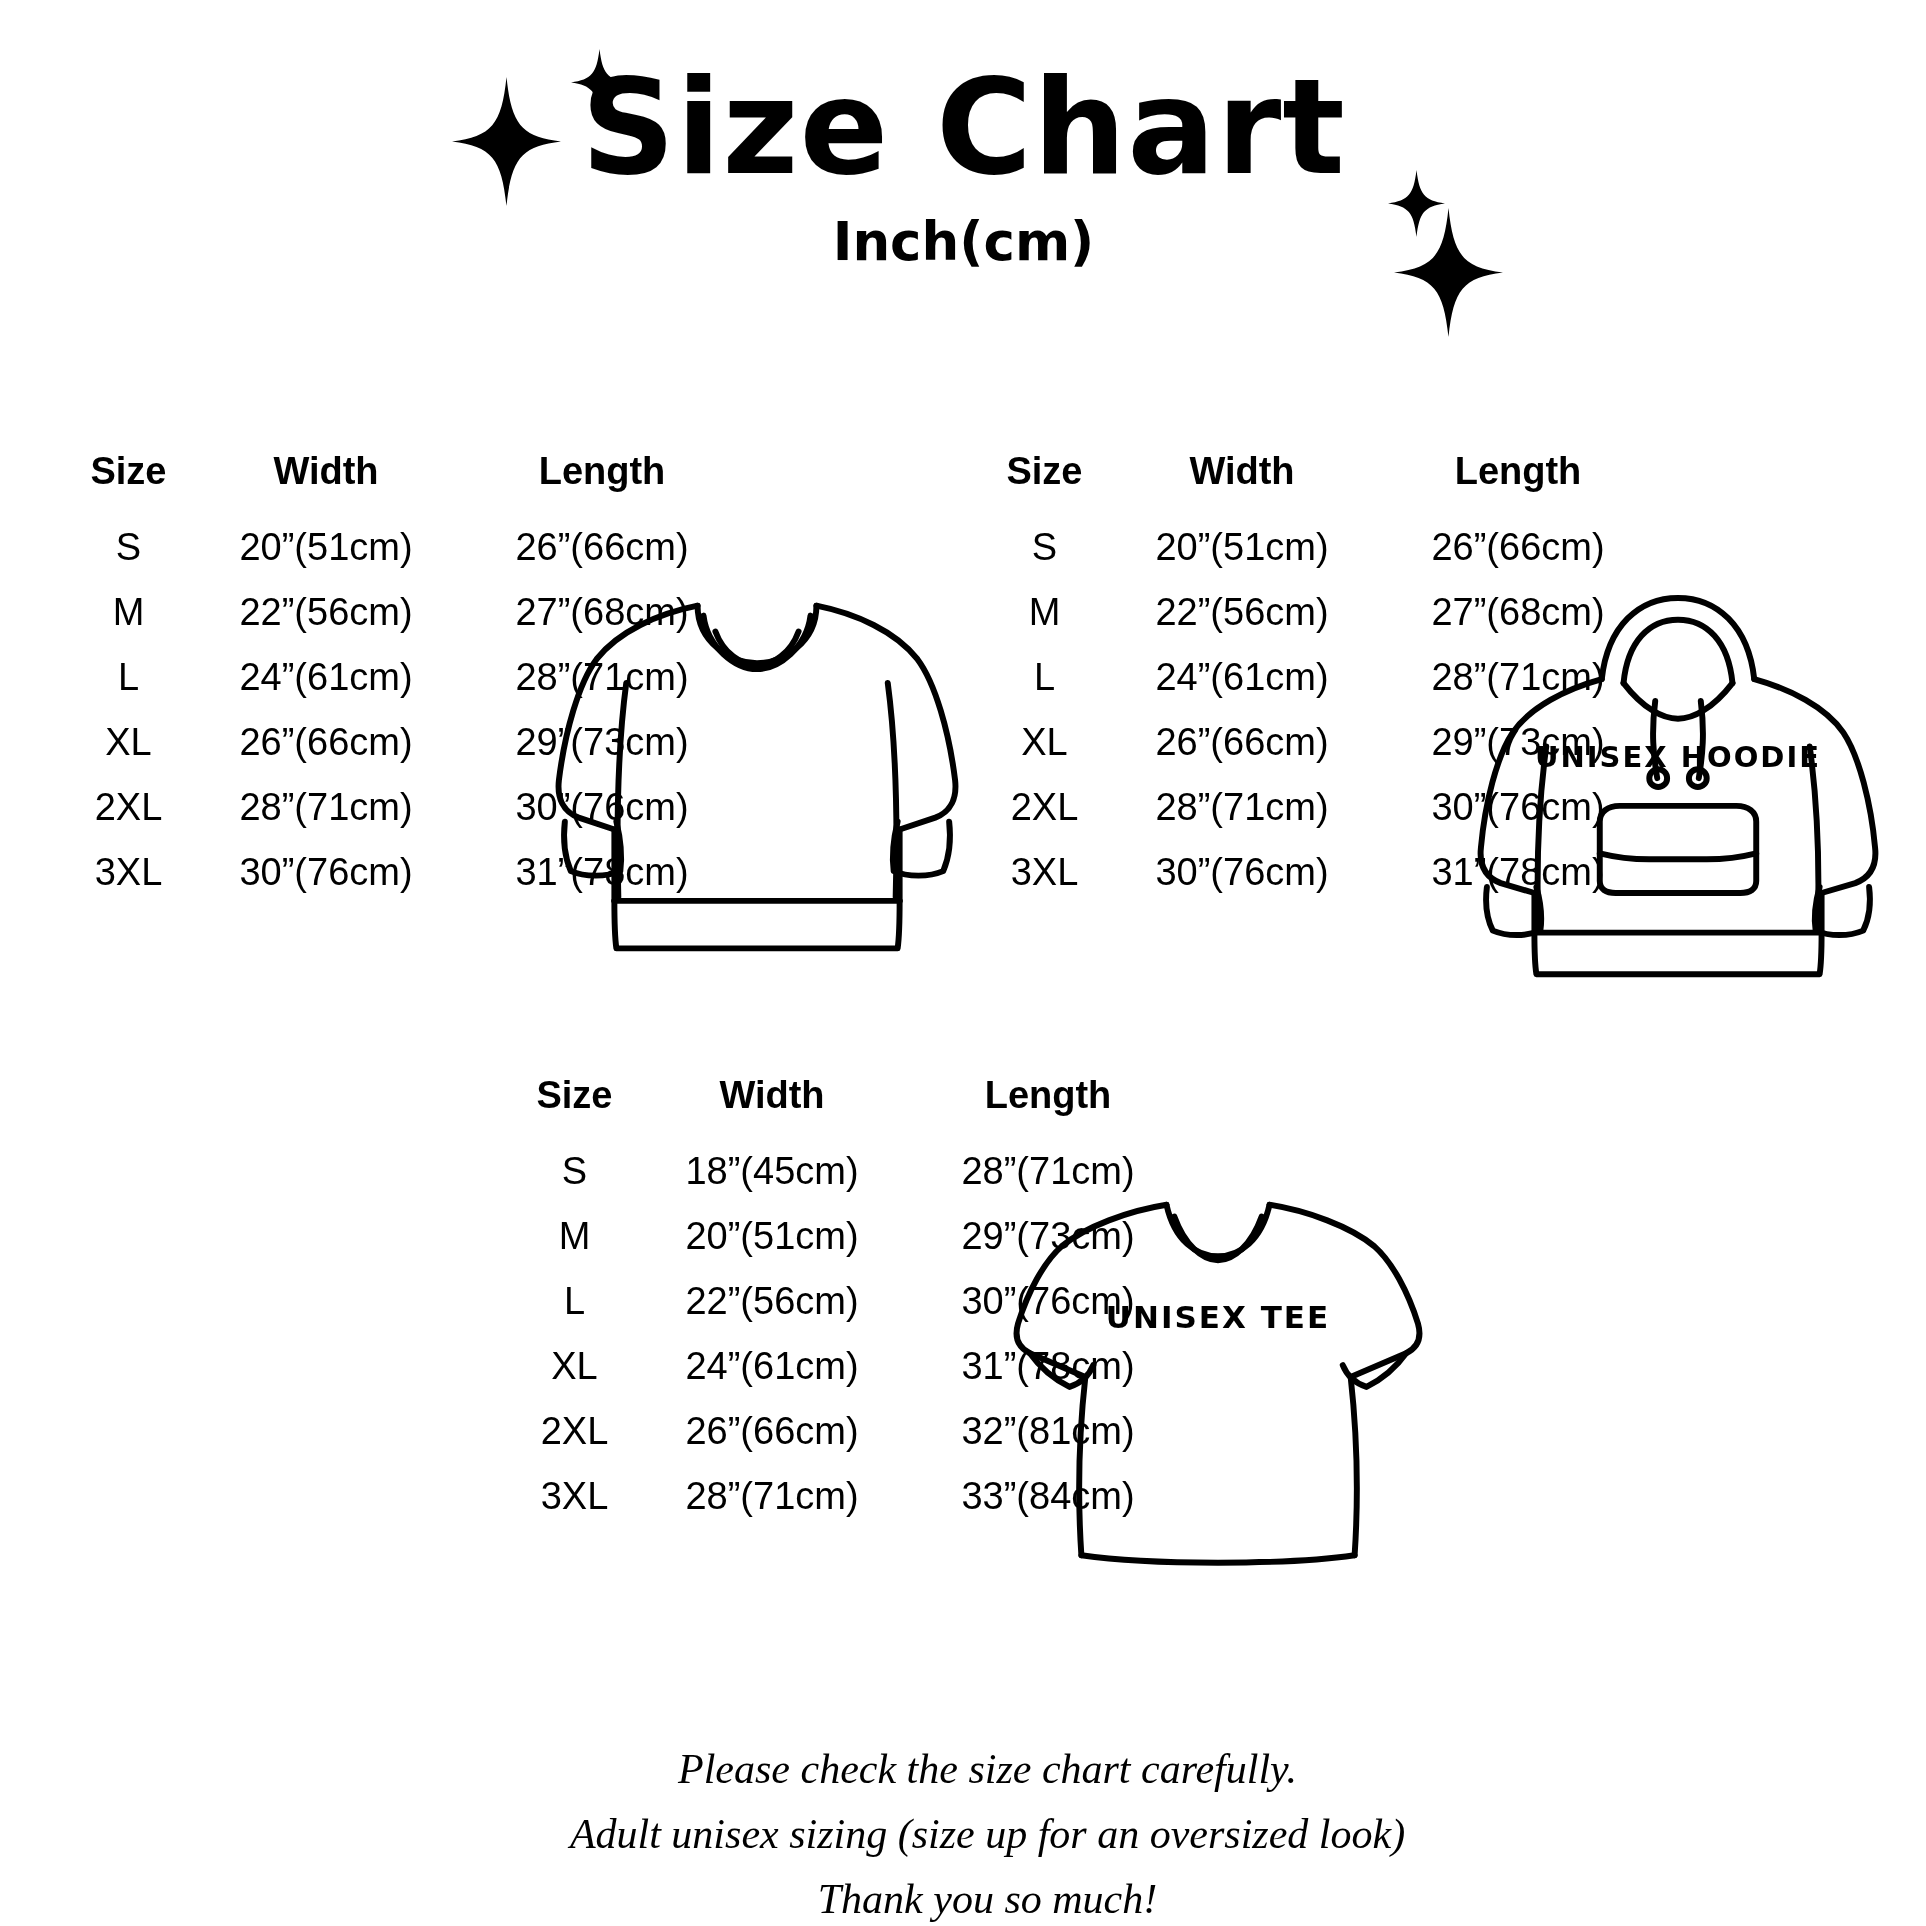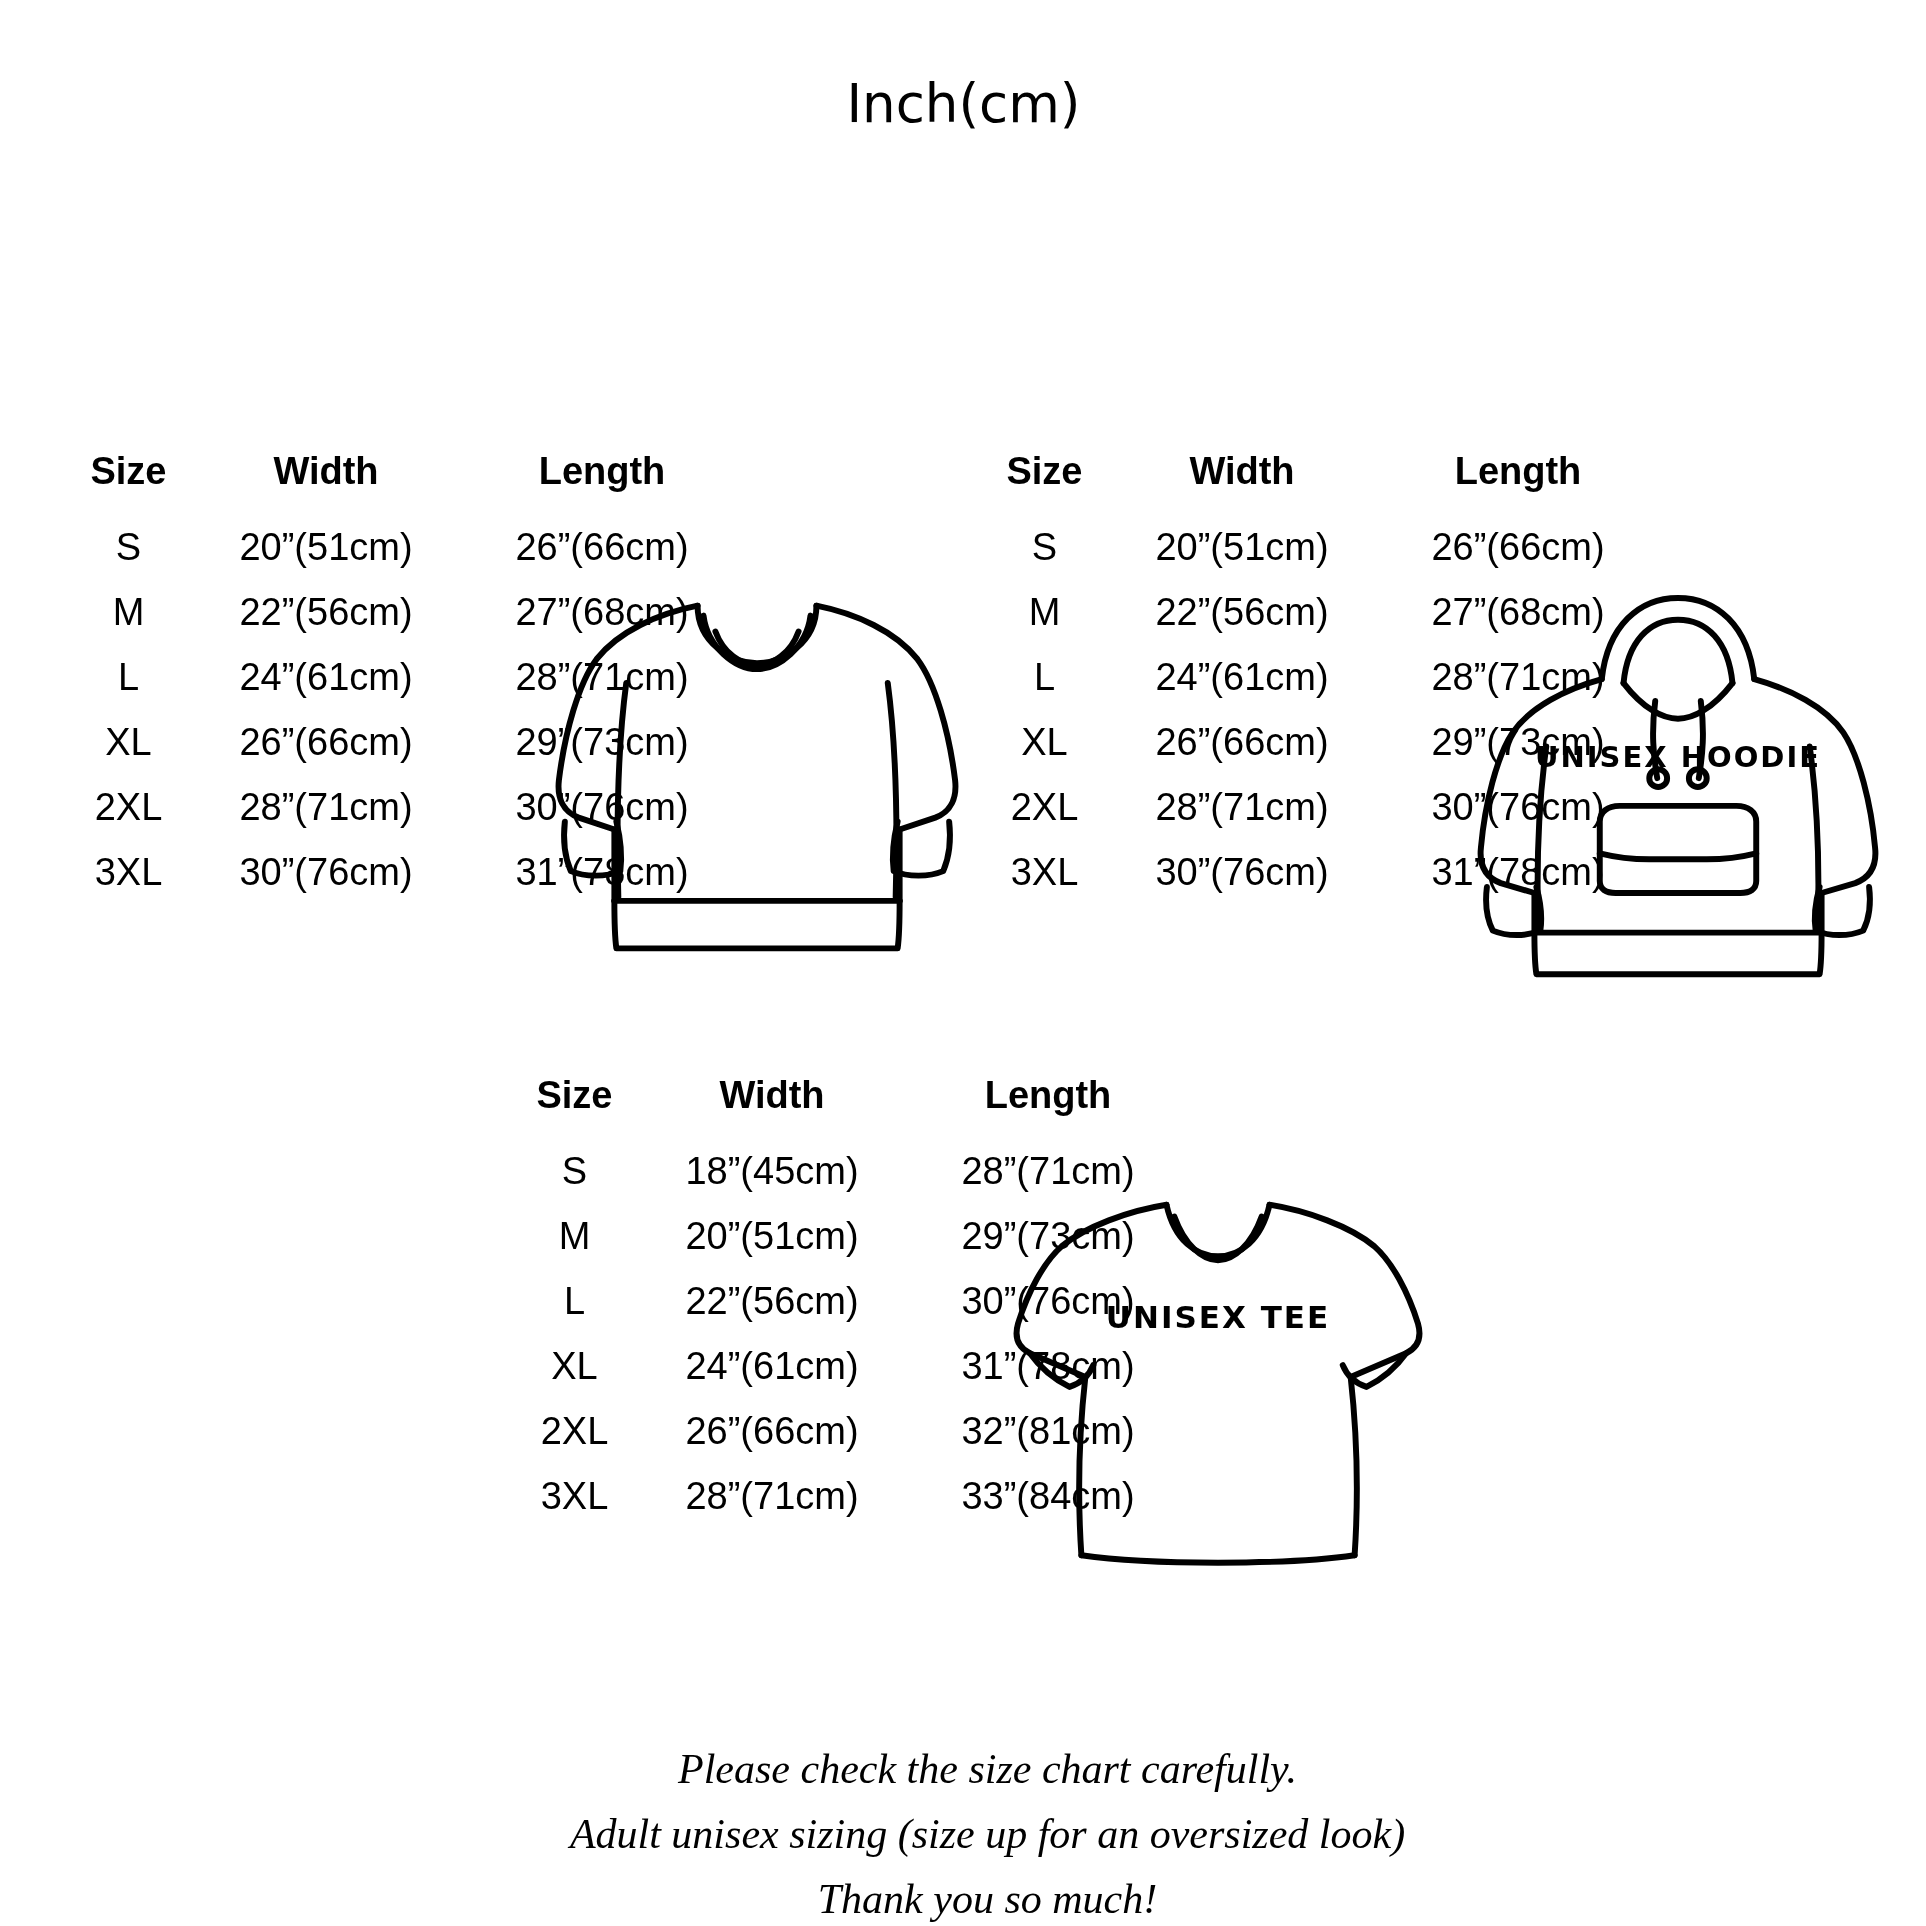--- a/index.html
+++ b/index.html
@@ -33,21 +33,21 @@
     font-family: "DejaVu Sans", sans-serif;
     font-weight: bold;
     font-size: 131px;
     letter-spacing: 1px;
     line-height: 1.05;
     margin: 0;
     color: #000;
   }
   .subtitle {
     font-family: "DejaVu Sans", sans-serif;
-    font-weight: normal;
+    font-weight: bold;
     font-size: 53px;
     margin-top: 14px;
     color: #000;
   }
   .sparkle {
     position: absolute;
     color: #000;
     line-height: 1;
     pointer-events: none;
   }
@@ -106,20 +106,45 @@
     font-size: 42px;
     line-height: 1.55;
     color: #000;
   }
   .footer div { white-space: nowrap; padding-left: 48px; }
 </style>
 </head>
 <body>
 
 <div class="header">
+  <div class="title-wrap">
+
+    <span class="sparkle" style="left:-10px; top:18px;">
+      <svg width="109" height="129" viewBox="0 0 110 130">
+          <path d="M55 0 C60 48 70 60 110 65 C70 70 60 82 55 130 C50 82 40 70 0 65 C40 60 50 48 55 0 Z" fill="#000"></path>
+        </svg>
+    </span>
+    <span class="sparkle" style="left:109px; top:-10px;">
+      <svg width="57" height="67" viewBox="0 0 58 68">
+          <path d="M29 0 C32 25 37 31 58 34 C37 37 32 43 29 68 C26 43 21 37 0 34 C21 31 26 25 29 0 Z" fill="#000"></path>
+        </svg>
+    </span>
+    <span class="sparkle" style="right:-38px; top:149px;">
+      <svg width="109" height="129" viewBox="0 0 110 130">
+          <path d="M55 0 C60 48 70 60 110 65 C70 70 60 82 55 130 C50 82 40 70 0 65 C40 60 50 48 55 0 Z" fill="#000"></path>
+        </svg>
+    </span>
+    <span class="sparkle" style="right:20px; top:111px;">
+      <svg width="57" height="67" viewBox="0 0 58 68">
+          <path d="M29 0 C32 25 37 31 58 34 C37 37 32 43 29 68 C26 43 21 37 0 34 C21 31 26 25 29 0 Z" fill="#000"></path>
+        </svg>
+    </span>
+
+    <h1 class="title">Size Chart</h1>
+  </div>
   <div class="subtitle">Inch(cm)</div>
 </div>
 
 <div class="table" style="left:69px; top:450px;">
   <table class="sz">
     <thead>
       <tr>
         <th class="c-size">Size</th>
         <th class="c-width">Width</th>
         <th class="c-length">Length</th>

